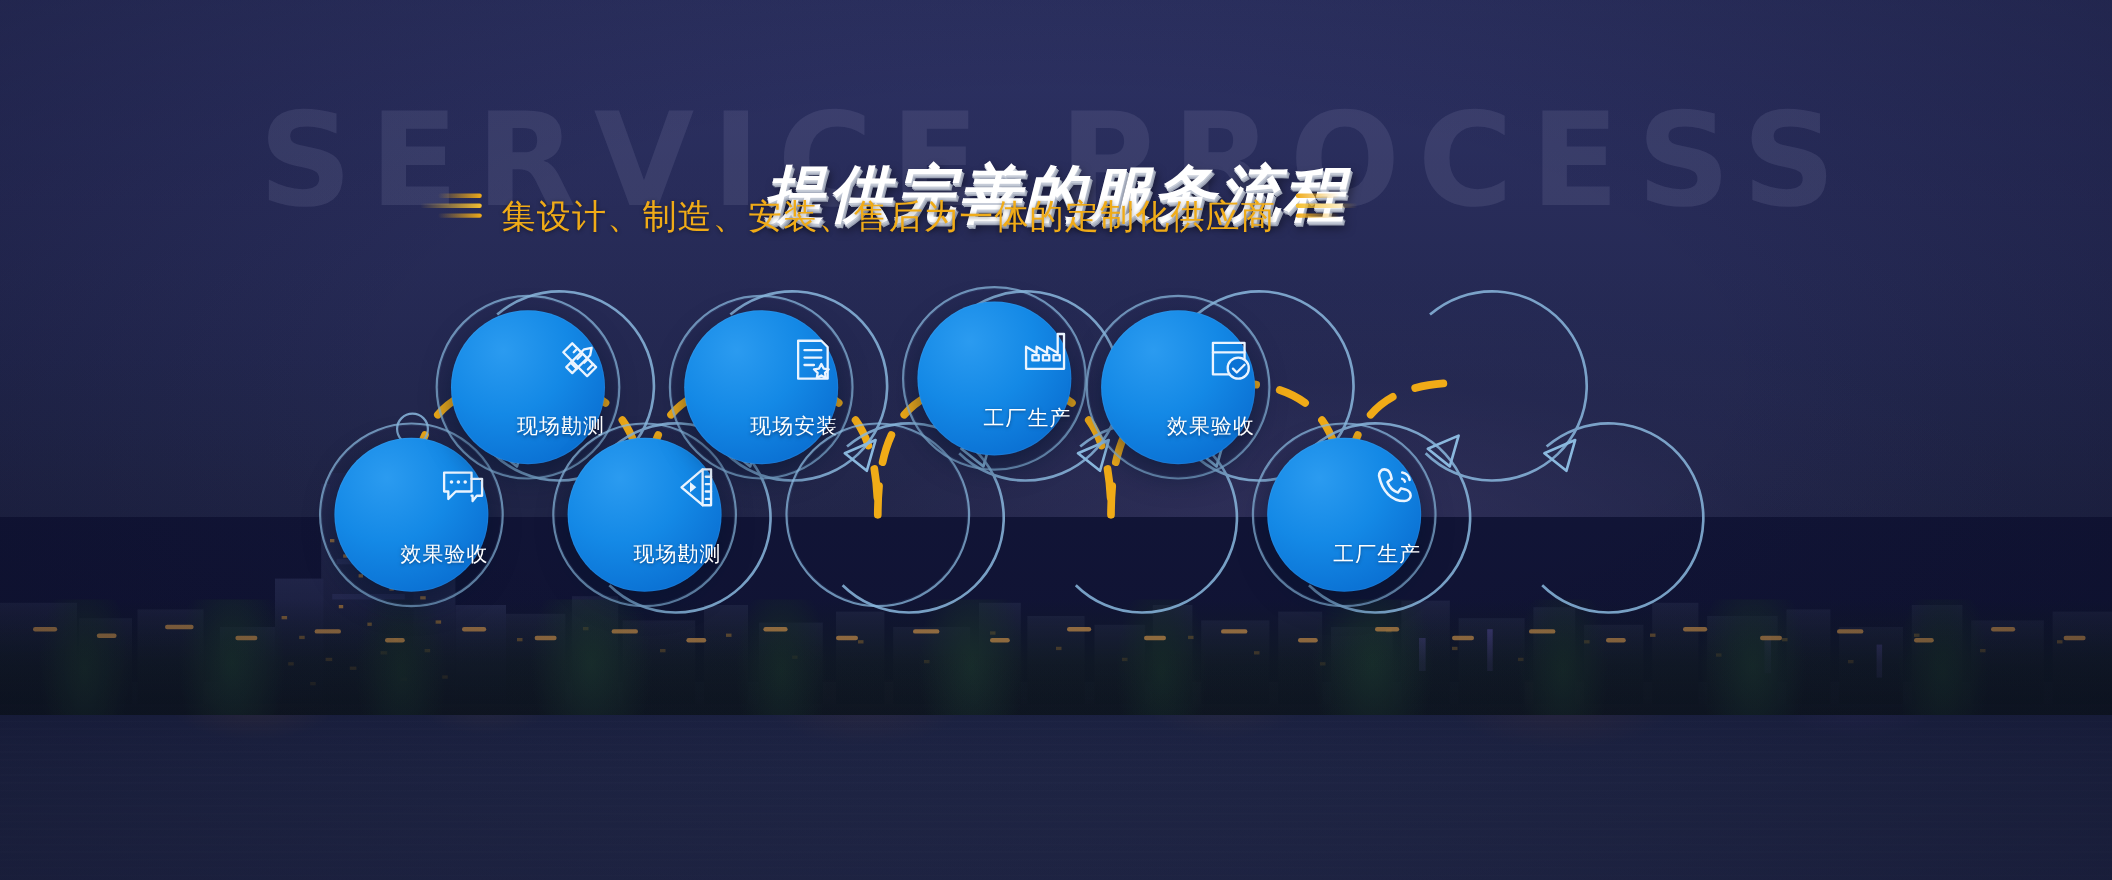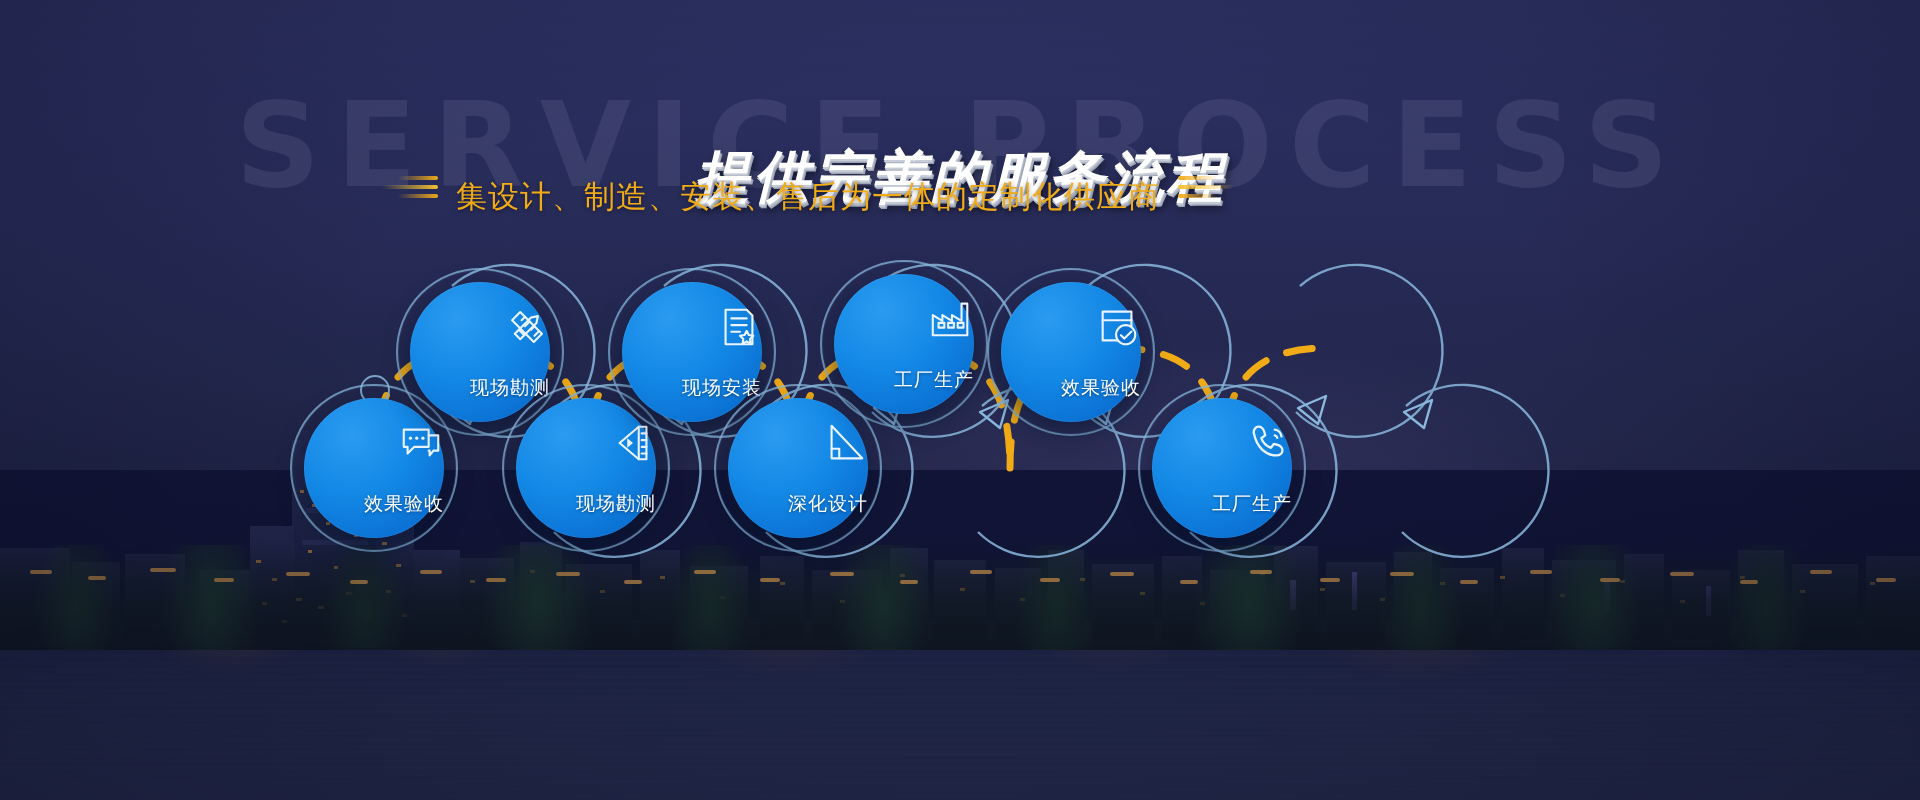--- a/index.html
+++ b/index.html
@@ -403,29 +403,20 @@
           <path d="M16 15h16M16 22h16M16 29h9"></path>
           <path d="M32 28l2.2 4.4 4.8.7-3.5 3.4.8 4.8-4.3-2.3-4.3 2.3.8-4.8-3.5-3.4 4.8-.7z"></path>
         </svg>
       </span>
       <span class="lab">现场安装</span>
     </div>
   </div>
 
   <div class="node" style="left:714px;top:384px;">
     <div class="ring"></div>
-    <div class="disc">
-      <span class="ico">
-        <svg viewBox="0 0 48 48" fill="none" stroke="#eaf4ff" stroke-width="2.2" stroke-linejoin="round" stroke-linecap="round">
-          <path d="M10 6v34h32z"></path>
-          <path d="M10 30h8v10"></path>
-        </svg>
-      </span>
-      <span class="lab">深化设计</span>
-    </div>
   </div>
 
   <div class="node" style="left:820px;top:260px;">
     <div class="ring"></div>
     <div class="disc">
       <span class="ico">
         <svg viewBox="0 0 48 48" fill="none" stroke="#eaf4ff" stroke-width="2.2" stroke-linejoin="round" stroke-linecap="round">
           <path d="M5 41V20l10 6V20l10 6V20l10 6V8h6v33z"></path>
           <rect x="11" y="28" width="6" height="5"></rect>
           <rect x="21" y="28" width="6" height="5"></rect>

